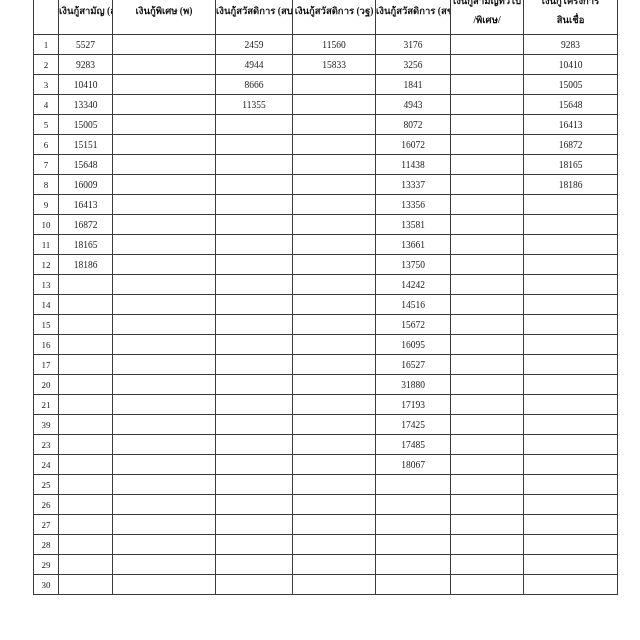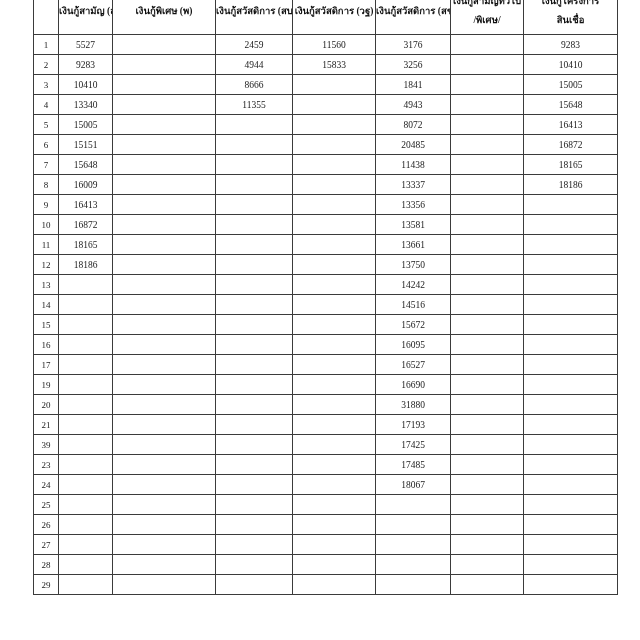--- a/index.html
+++ b/index.html
@@ -146,21 +146,21 @@
           <td>8072</td>
           <td></td>
           <td>16413</td>
         </tr>
         <tr>
           <td class="rownum">6</td>
           <td>15151</td>
           <td></td>
           <td></td>
           <td></td>
-          <td>20485</td>
+          <td>16072</td>
           <td></td>
           <td>16872</td>
         </tr>
         <tr>
           <td class="rownum">7</td>
           <td>15648</td>
           <td></td>
           <td></td>
           <td></td>
           <td>11438</td>
@@ -261,30 +261,20 @@
           <td class="rownum">17</td>
           <td></td>
           <td></td>
           <td></td>
           <td></td>
           <td>16527</td>
           <td></td>
           <td></td>
         </tr>
         <tr>
-          <td class="rownum">19</td>
-          <td></td>
-          <td></td>
-          <td></td>
-          <td></td>
-          <td>16690</td>
-          <td></td>
-          <td></td>
-        </tr>
-        <tr>
           <td class="rownum">20</td>
           <td></td>
           <td></td>
           <td></td>
           <td></td>
           <td>31880</td>
           <td></td>
           <td></td>
         </tr>
         <tr>
@@ -362,20 +352,30 @@
           <td></td>
           <td></td>
           <td></td>
           <td></td>
           <td></td>
           <td></td>
           <td></td>
         </tr>
         <tr>
           <td class="rownum">29</td>
+          <td></td>
+          <td></td>
+          <td></td>
+          <td></td>
+          <td></td>
+          <td></td>
+          <td></td>
+        </tr>
+        <tr>
+          <td class="rownum">30</td>
           <td></td>
           <td></td>
           <td></td>
           <td></td>
           <td></td>
           <td></td>
           <td></td>
         </tr>
       </tbody>
   </table>

